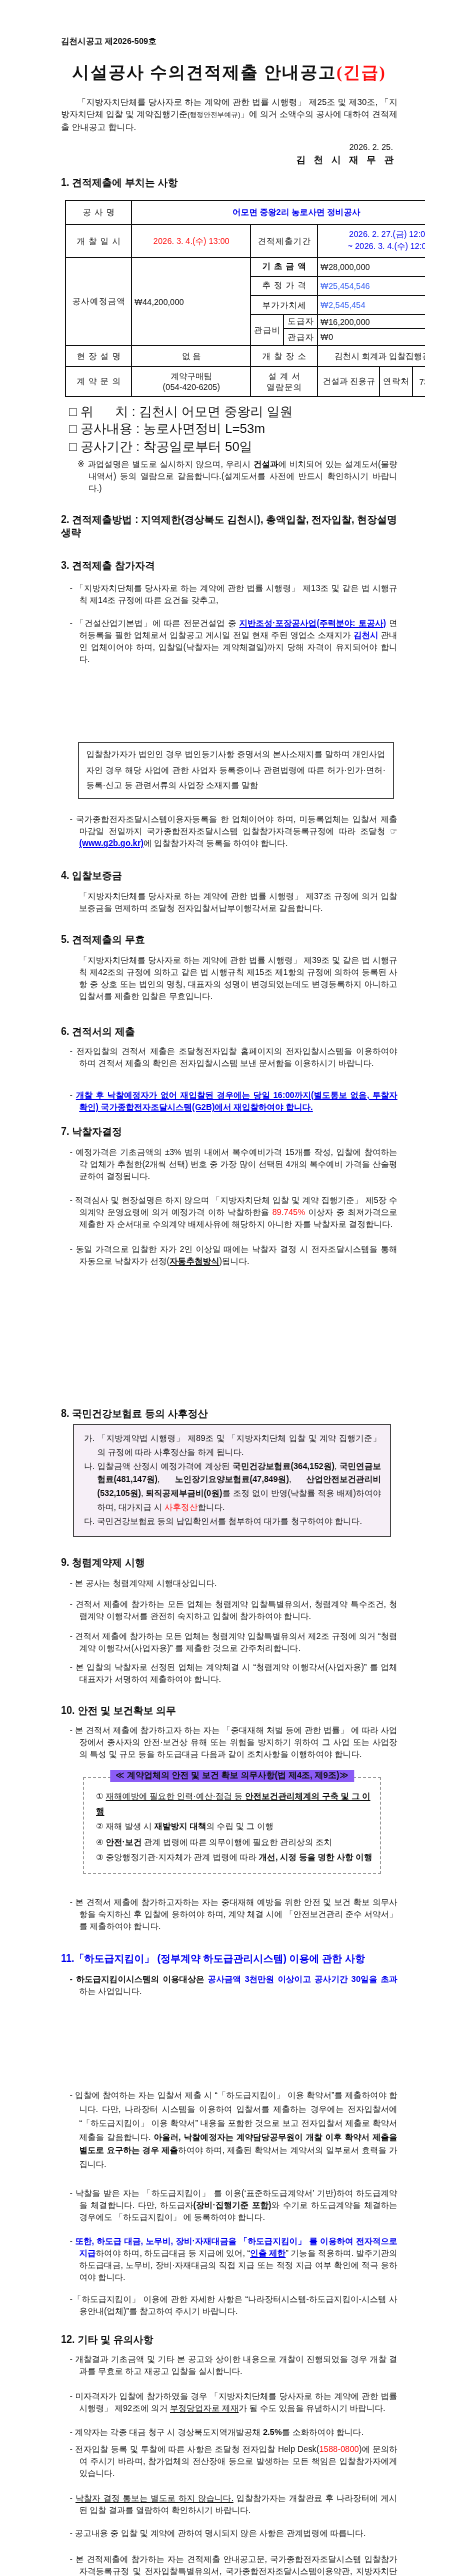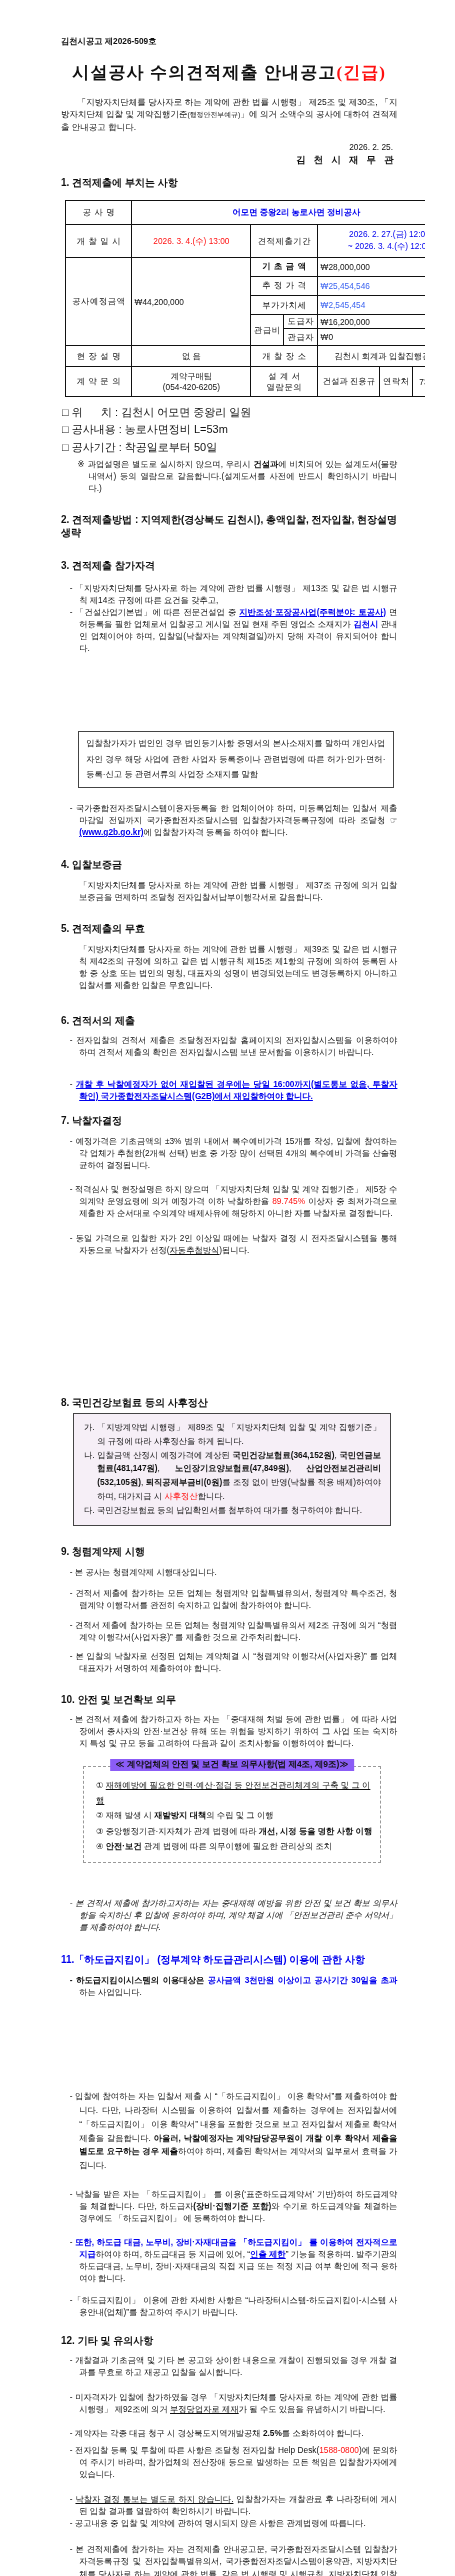--- a/index.html
+++ b/index.html
@@ -27,47 +27,47 @@
   table.info{border:1.4px solid #111;}
   td.lbl{text-align:center;letter-spacing:0.6px;}
   td.cname{color:var(--blue);font-weight:bold;font-size:11.6px;text-align:center;height:21px;}
   td.copen{color:var(--red);font-size:8.8px;text-align:center;}
   td.cperiod{color:var(--blue);font-size:8.3px;text-align:center;line-height:11.6px;height:29px;}
   td.money{padding-left:7.7px;text-align:left;}
   td.money-blue{padding-left:7.7px;text-align:left;color:var(--blue2);}
   td.center{text-align:center;}
   .h29{height:16px;} .h25{height:13.8px;} .h32{height:17.6px;} .h48{height:26.5px;}
   
-  .chkitem{margin-top:5.5px;margin-left:1px;font-size:11px;line-height:12px;white-space:pre-wrap;}
+  .chkitem{margin-top:5.5px;margin-left:8px;font-size:13px;line-height:12px;white-space:pre-wrap;}
   .chk-first{margin-top:8.8px;}
   .note{margin-top:5.5px;margin-left:16.5px;padding-left:11px;text-indent:-11px;font-size:8.3px;line-height:12px;text-align:justify;}
   
   .em-bold{font-weight:bold;}
   .em-blue{color:var(--blue);font-weight:bold;}
   .em-link{color:var(--blue);font-weight:bold;text-decoration:underline;cursor:pointer;}
   .em-blueline{color:var(--blue);font-weight:bold;text-decoration:underline;}
   .em-red{color:var(--red);}
   .em-underline{text-decoration:underline;}
-  .em-boldline{font-weight:normal;text-decoration:underline;}
+  .em-boldline{font-weight:bold;text-decoration:underline;}
   
   .notebox{border:0.8px solid #444;margin:77px 3.3px 0 16.5px;padding:4.4px 7.7px;font-size:8.3px;line-height:15.4px;text-align:justify;}
   .pinkbox{border:1.1px solid #444;background:var(--pink);margin:4.4px 6.6px 0 12px;padding:6.6px 8.8px 7.7px 10px;
            font-size:8.3px;line-height:13.8px;text-align:justify;}
   .pitem{padding-left:13.2px;text-indent:-13.2px;}
   .dashedbox{position:relative;border:1.1px dashed #999;margin:16.5px 16.5px 0 22px;padding:11px 7.7px 7.7px 12px;}
   .dashedbox .dtitle{position:absolute;top:-7.2px;left:50%;transform:translateX(-50%);background:#8b5cf6;
                      padding:0 5.5px;font-weight:bold;font-size:8.5px;white-space:nowrap;}
   .dline{font-size:8.3px;line-height:15.4px;}
   .graybox{border:1.1px solid #222;background:linear-gradient(180deg,#e7e7e7,#cfcfcf);
            margin:10px 22px 0 32px;padding:4.4px 6.6px;font-size:8px;line-height:11.6px;font-weight:bold;text-align:justify;}
   .gap1{height:140px;} .gap2{height:92px;}
   .mt12{margin-top:6.6px;} .mt14{margin-top:7.7px;} .mt16{margin-top:8.8px;} .mt18{margin-top:10px;}
-  .mt20{margin-top:0;} .mt22{margin-top:12px;} .mt24{margin-top:13.2px;} .mt26{margin-top:14.3px;}
+  .mt20{margin-top:11px;} .mt22{margin-top:12px;} .mt24{margin-top:13.2px;} .mt26{margin-top:14.3px;}
   .mt28{margin-top:15.4px;} .mt30{margin-top:19px;} .mt34{margin-top:19px;} .mt36{margin-top:20px;}
-  .mt40{margin-top:34px;font-style:italic;} .mt42{margin-top:23px;} .mt10{margin-top:5.5px;}
+  .mt40{margin-top:22px;} .mt42{margin-top:23px;} .mt10{margin-top:5.5px;}
   .lh25{line-height:13.8px;} .lh23{line-height:12.7px;}
   .blue-head{color:var(--blue);}
 </style>
 </head>
 <body>
 
 <div class="page">
 
   <p class="docnum">김천시공고 제2026-509호</p>
 
@@ -187,27 +187,27 @@
     <p class="pitem">다. 국민건강보험료 등의 납입확인서를 첨부하여 대가를 청구하여야 합니다.</p>
   </div>
 
   <p class="sec-head mt30">9. 청렴계약제 시행</p>
   <p class="body-text ditem mt14">- 본 공사는 청렴계약제 시행대상입니다.</p>
   <p class="body-text ditem mt16">- 견적서 제출에 참가하는 모든 업체는 청렴계약 입찰특별유의서, 청렴계약 특수조건, 청렴계약 이행각서를 완전히 숙지하고 입찰에 참가하여야 합니다.</p>
   <p class="body-text ditem mt14">- 견적서 제출에 참가하는 모든 업체는 청렴계약 입찰특별유의서 제2조 규정에 의거 “청렴계약 이행각서(사업자용)” 를 제출한 것으로 간주처리합니다.</p>
   <p class="body-text ditem mt14">- 본 입찰의 낙찰자로 선정된 업체는 계약체결 시 “청렴계약 이행각서(사업자용)” 를 업체 대표자가 서명하여 제출하여야 합니다.</p>
 
   <p class="sec-head mt30">10. 안전 및 보건확보 의무</p>
-  <p class="body-text ditem mt12">- 본 견적서 제출에 참가하고자 하는 자는 「중대재해 처벌 등에 관한 법률」 에 따라 사업장에서 종사자의 안전·보건상 유해 또는 위험을 방지하기 위하여 그 사업 또는 숙지하지 특성 및 규모 등을 고려하여 다음과 같이 조치사항을 이행하여야 합니다.</p>
+  <p class="body-text ditem mt12">- 본 견적서 제출에 참가하고자 하는 자는 「중대재해 처벌 등에 관한 법률」 에 따라 사업장에서 종사자의 안전·보건상 유해 또는 위험을 방지하기 위하여 그 사업 또는 사업장의 특성 및 규모 등을 하도급대금 다음과 같이 조치사항을 이행하여야 합니다.</p>
   <div class="dashedbox">
     <span class="dtitle">≪ 계약업체의 안전 및 보건 확보 의무사항(법 제4조, 제9조)≫</span>
     <p class="dline"><span>① </span><span class="em-underline">재해예방에 필요한 인력·예산·점검 등 </span><span class="em-boldline">안전보건관리체계의 구축 및 그 이행</span></p>
     <p class="dline"><span>② 재해 발생 시 </span><span class="em-bold">재발방지 대책</span><span>의 수립 및 그 이행</span></p>
+    <p class="dline"><span>④ </span><span class="em-bold">안전·보건</span><span> 관계 법령에 따른 의무이행에 필요한 관리상의 조치</span></p>
     <p class="dline"><span>③ 중앙행정기관·지자체가 관계 법령에 따라 </span><span class="em-bold">개선, 시정 등을 명한 사항 이행</span></p>
-    <p class="dline"><span>④ </span><span class="em-bold">안전·보건</span><span> 관계 법령에 따른 의무이행에 필요한 관리상의 조치</span></p>
   </div>
   <p class="body-text ditem mt40">- 본 견적서 제출에 참가하고자하는 자는 중대재해 예방을 위한 안전 및 보건 확보 의무사항을 숙지하신 후 입찰에 응하여야 하며, 계약 체결 시에 「안전보건관리 준수 서약서」 를 제출하여야 합니다.</p>
 
   <p class="sec-head mt36 blue-head">11.「하도급지킴이」 (정부계약 하도급관리시스템) 이용에 관한 사항</p>
   <p class="body-text ditem mt14"><span class="em-bold">- 하도급지킴이시스템의 이용대상은 </span><span class="em-blue">공사금액 3천만원 이상이고 공사기간 30일을 초과</span><span> 하는 사업입니다.</span></p>
 
   <div class="gap2"></div>
 
   <p class="body-text ditem lh25"><span>- 입찰에 참여하는 자는 입찰서 제출 시 “「하도급지킴이」  이용 확약서”를 제출하여야 합니다. 다만, 나라장터 시스템을 이용하여 입찰서를 제출하는 경우에는 전자입찰서에 “「하도급지킴이」  이용 확약서” 내용을 포함한 것으로 보고 전자입찰서 제출로 확약서 제출을 갈음합니다. </span><span class="em-bold">아울러, 낙찰예정자는 계약담당공무원이 개찰 이후 확약서 제출을 별도로 요구하는 경우 제출</span><span>하여야 하며, 제출된 확약서는 계약서의 일부로서 효력을 가집니다.</span></p>
   <p class="body-text ditem mt28"><span>- 낙찰을 받은 자는 「하도급지킴이」 를 이용(‘표준하도급계약서’ 기반)하여 하도급계약을 체결합니다. 다만, 하도급자</span><span class="em-bold">(장비·집행기준 포함)</span><span>와 수기로 하도급계약을 체결하는 경우에도 「하도급지킴이」 에 등록하여야 합니다.</span></p>

